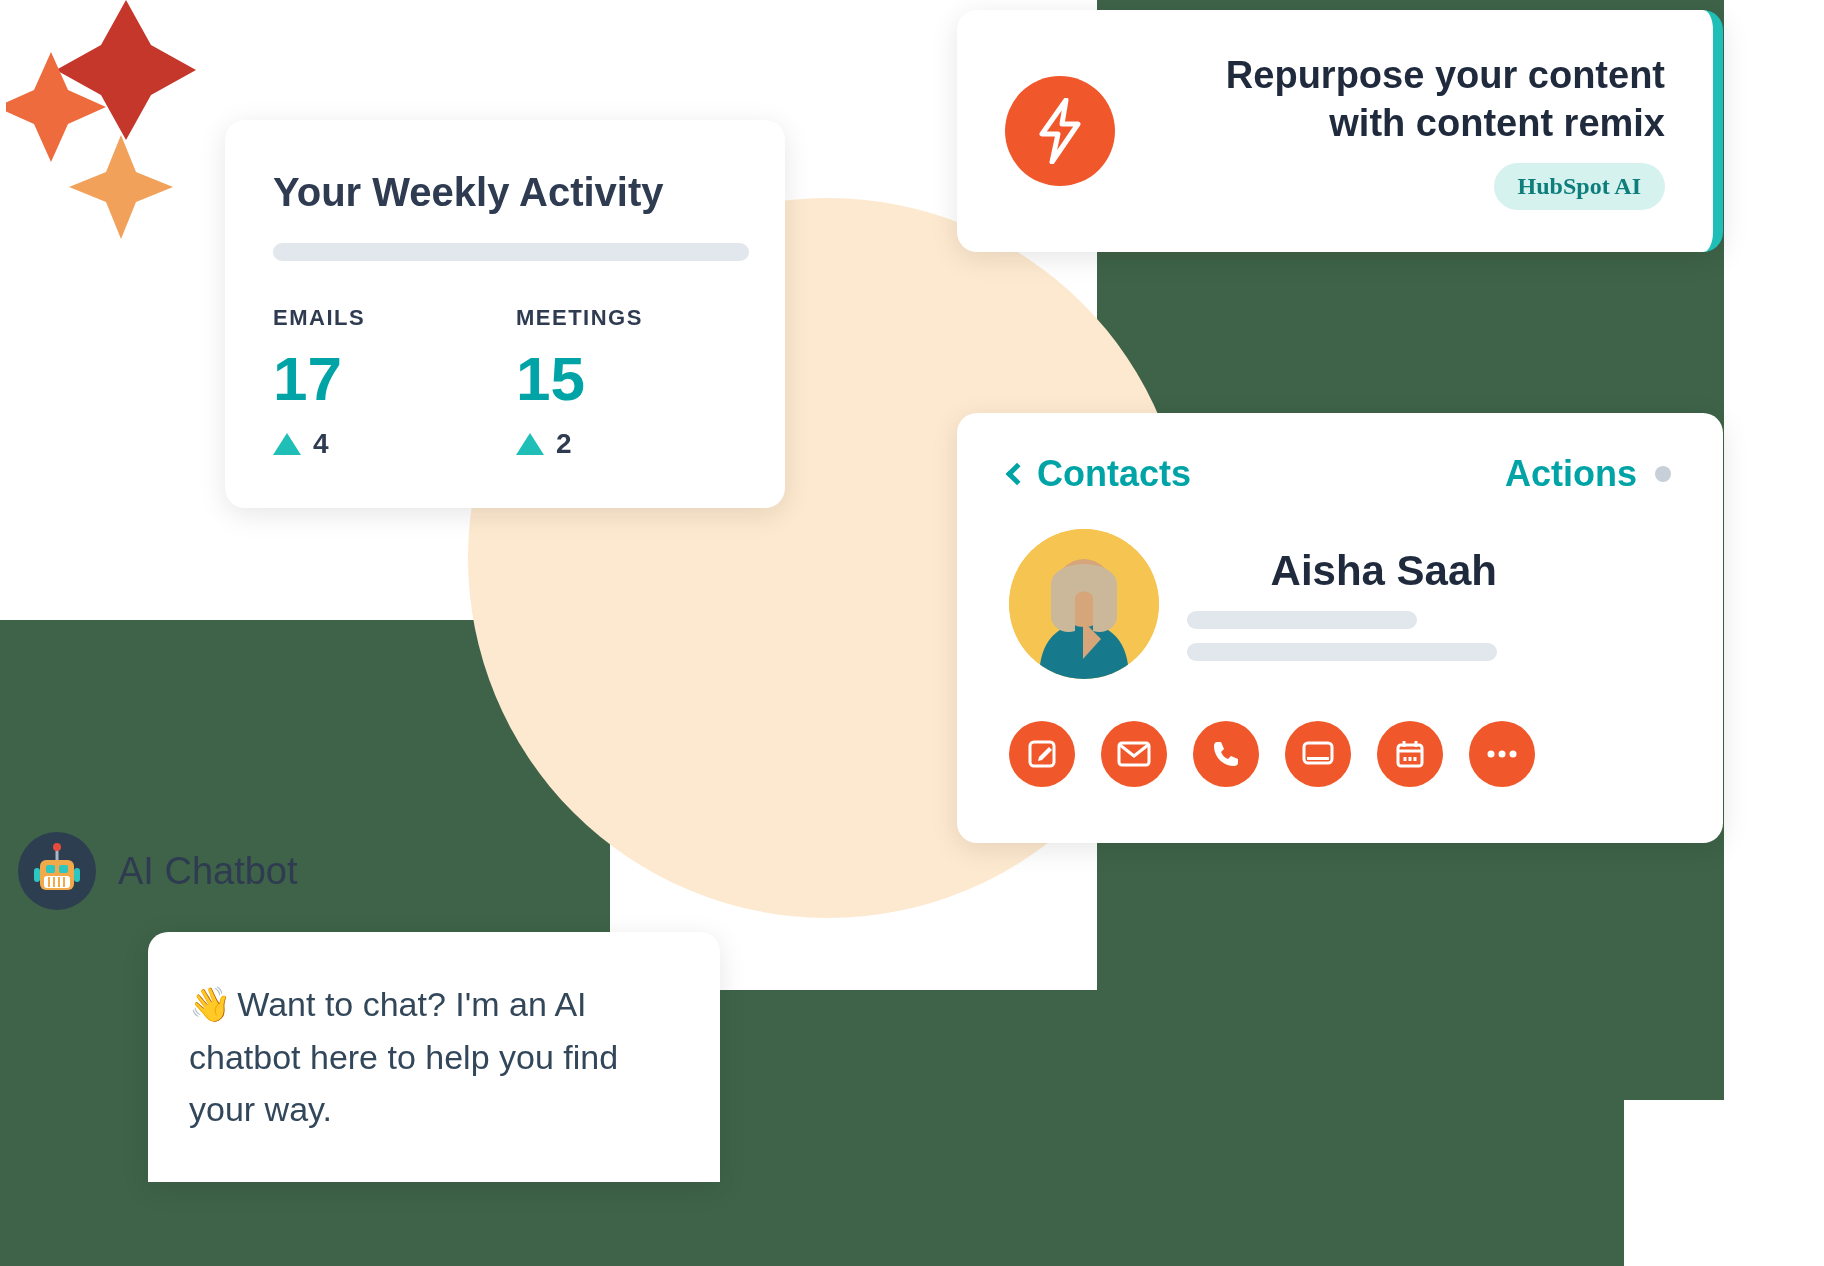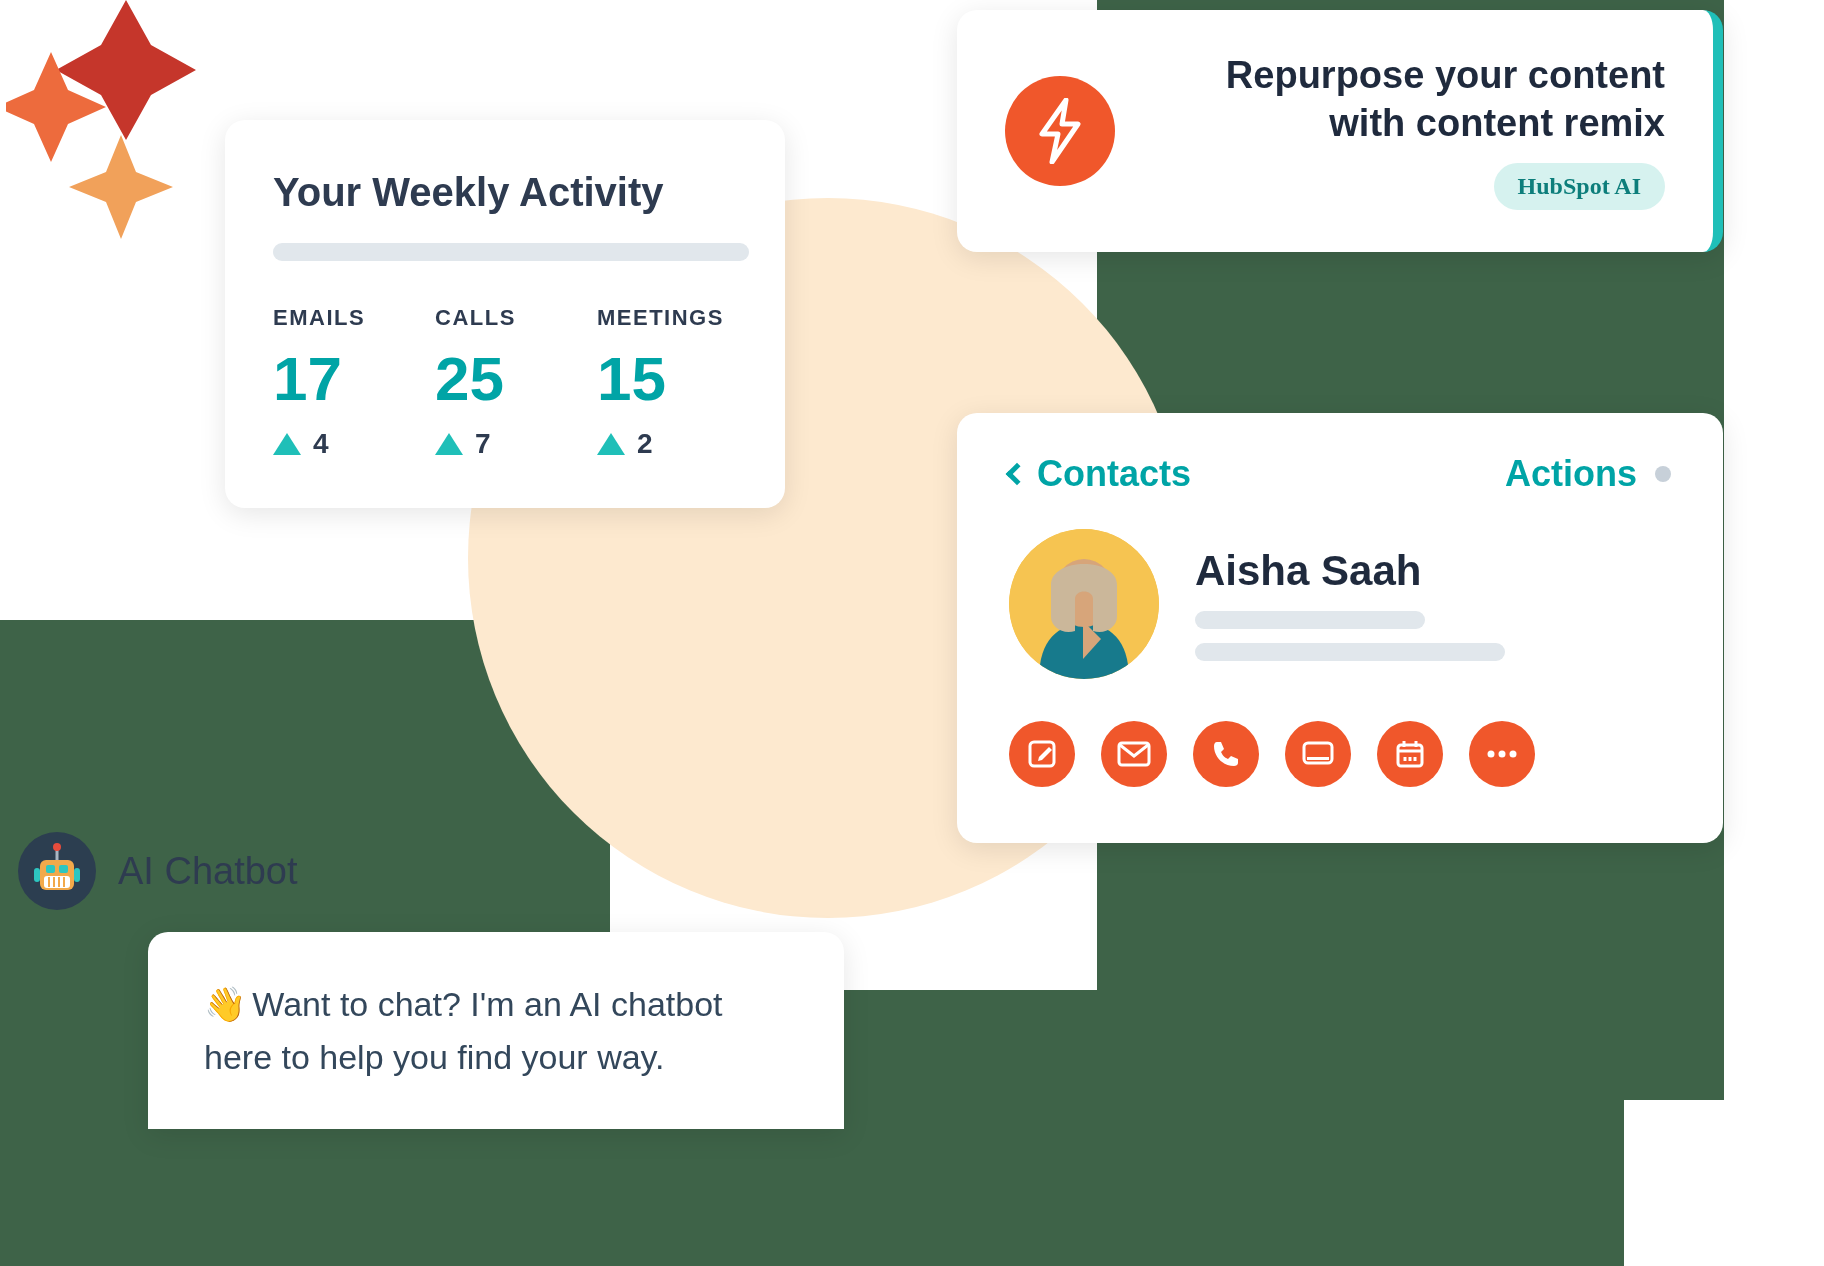--- a/index.html
+++ b/index.html
@@ -147,21 +147,21 @@
   }
   .contacts-back {
     display: flex; align-items: center; gap: 12px;
     color: #00a4a6; font-size: 36px; font-weight: 700;
   }
   .contacts-actions {
     display: flex; align-items: center; gap: 18px;
     color: #00a4a6; font-size: 36px; font-weight: 700;
   }
   .gray-dot { width:16px; height:16px; border-radius:50%; background:#c7d0d9; }
-  .profile-row { display:flex; align-items:center; gap: 36px; margin-bottom: 42px;}
+  .profile-row { display:flex; align-items:center; gap: 28px; margin-bottom: 42px; text-align: right;}
   .avatar {
     width: 150px; height: 150px; border-radius: 50%;
     background: #f6c451;
     overflow: hidden;
     flex-shrink:0;
     position:relative;
   }
   .profile-text .name { font-size: 42px; font-weight: 800; color: #1f2a3d; margin-bottom: 16px;}
   .ph-line { height: 18px; background:#e1e7ec; border-radius: 9px; margin-bottom: 14px;}
   .ph-line.a { width: 230px;}
@@ -182,22 +182,22 @@
   }
   .bot-circ {
     width: 78px; height: 78px; border-radius: 50%;
     background: #2c3e50;
     display:flex; align-items:center; justify-content:center;
     position:relative;
   }
   .chatbot-title { font-size: 38px; font-weight: 400; color: #2e3b50; }
   .chat-card {
     left: 148px; top: 932px;
-    width: 696px;
-    padding: 46px 56px;
+    width: 572px;
+    padding: 46px 41px;
     border-radius: 20px 20px 0 0;
     z-index: 3;
   }
   .chat-text { font-size: 34px; color: #33475b; line-height: 1.55;}
   .wave { font-size: 34px; margin-right:6px;}
 
   .chev-left {
     display:inline-block; width: 16px; height: 16px;
     border-left: 5px solid #00a4a6;
     border-bottom: 5px solid #00a4a6;
@@ -224,28 +224,20 @@
 <div class="card weekly">
   <div class="weekly-title">Your Weekly Activity</div>
   <div class="weekly-bar"></div>
   <div class="weekly-row">
     <div class="metric">
       <div class="metric-label">EMAILS</div>
       <div class="metric-value">17</div>
       <div class="metric-delta">
         <span class="tri-up"></span>
         <span>4</span>
-      </div>
-    </div>
-    <div class="metric">
-      <div class="metric-label">CALLS</div>
-      <div class="metric-value">25</div>
-      <div class="metric-delta">
-        <span class="tri-up"></span>
-        <span>7</span>
       </div>
     </div>
     <div class="metric">
       <div class="metric-label">MEETINGS</div>
       <div class="metric-value">15</div>
       <div class="metric-delta">
         <span class="tri-up"></span>
         <span>2</span>
       </div>
     </div>

